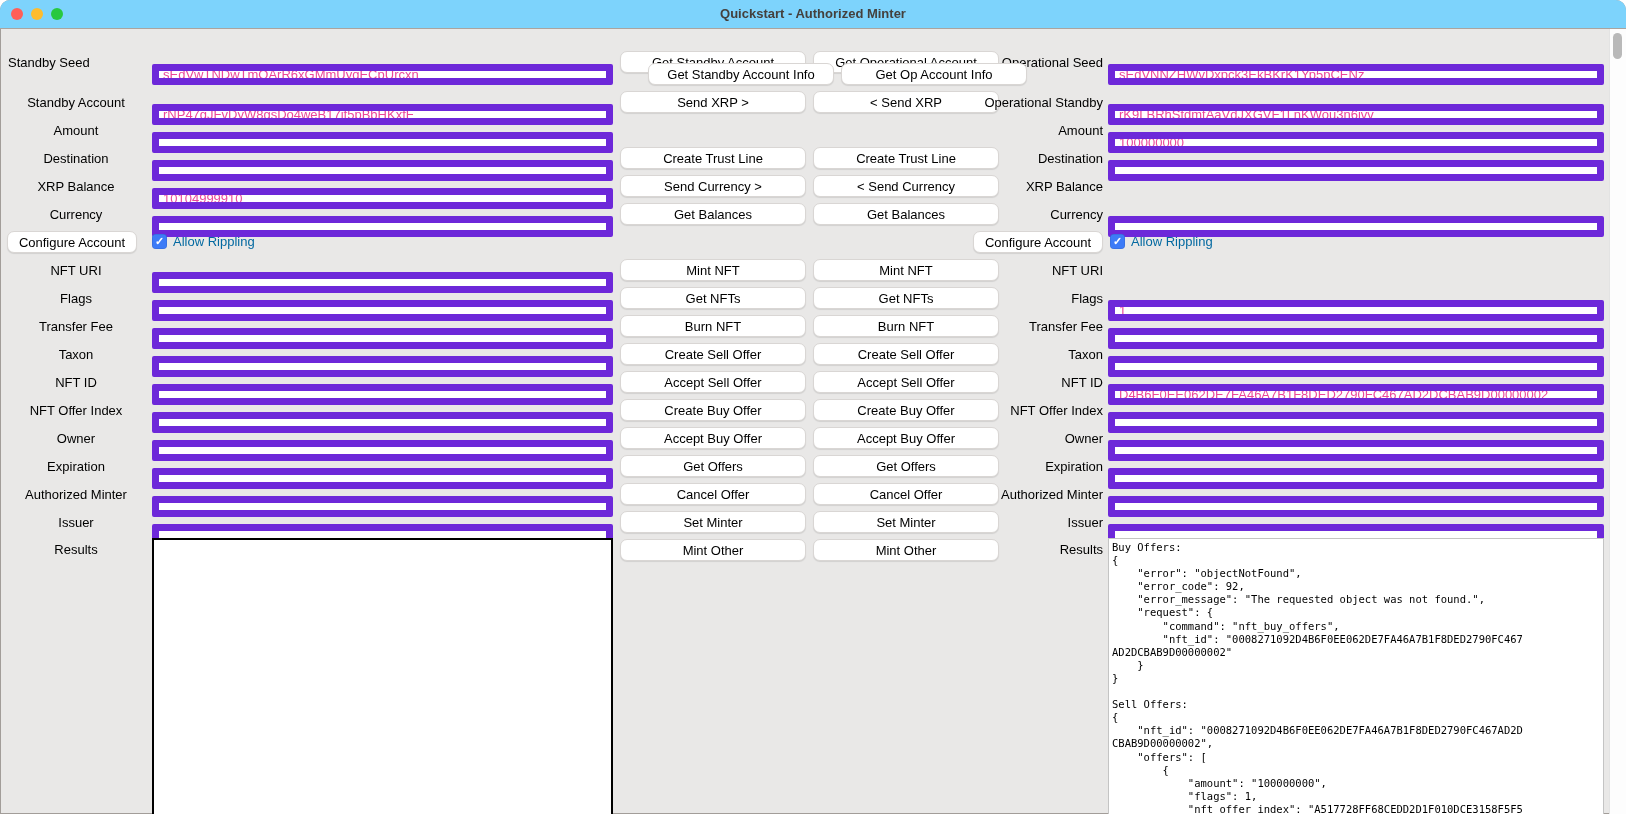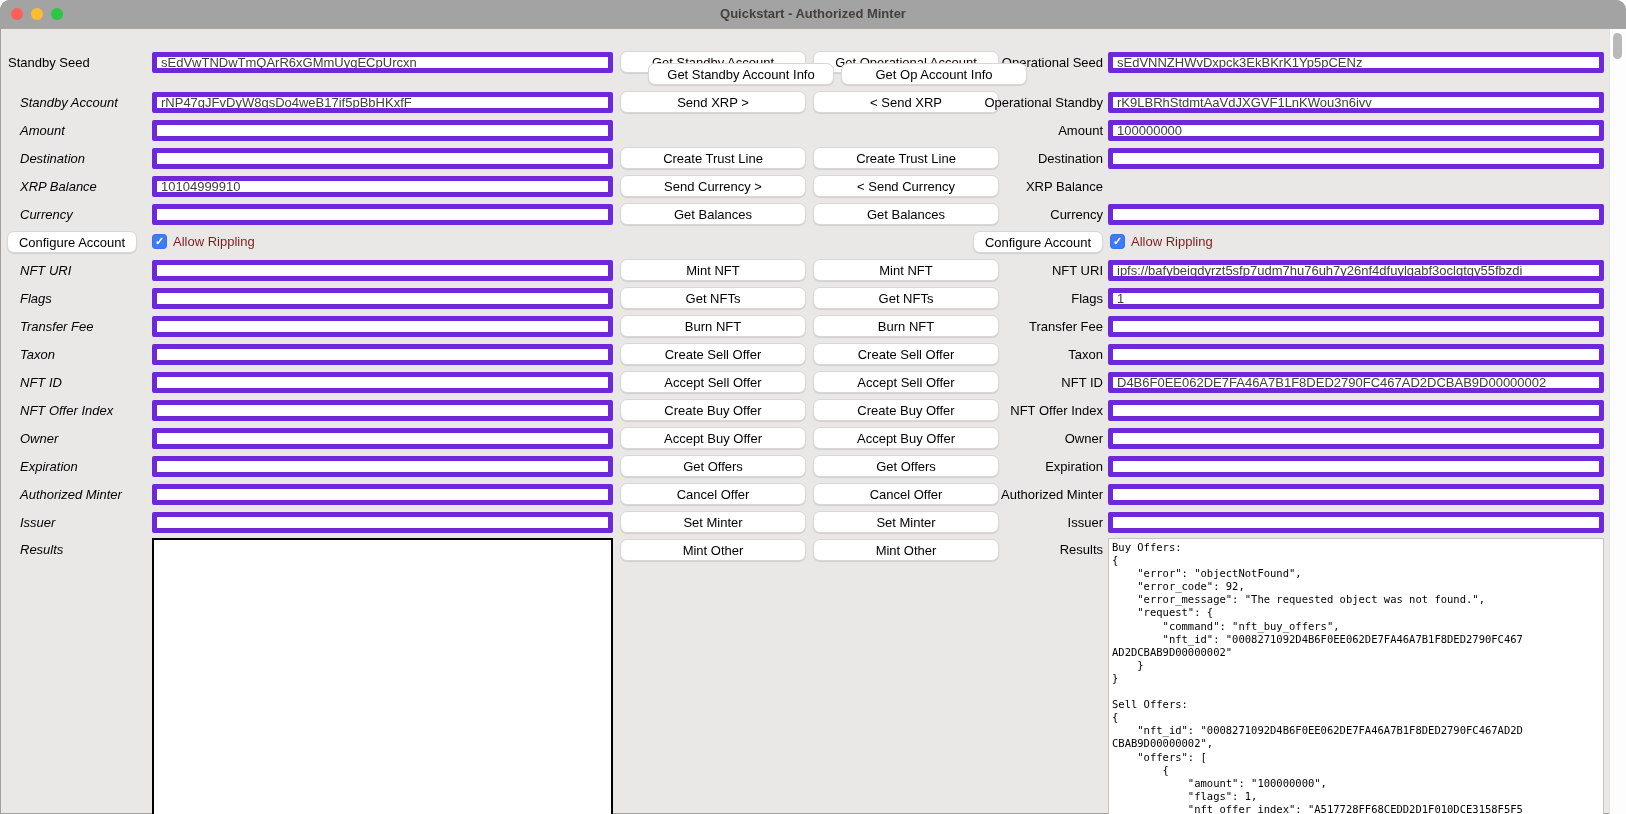--- a/index.html
+++ b/index.html
@@ -5,37 +5,37 @@
   html,body { margin:0; padding:0; background:#ffffff; }
   .window {
     position:relative; width:1626px; height:814px; overflow:hidden;
     border-radius:10px 10px 0 0;
     background:#e9e8e7;
     box-shadow: inset 0 0 0 1px #a29d99;
     font-family:"Liberation Sans", sans-serif;
   }
   .titlebar {
     position:absolute; top:0; left:0; right:0; height:28px;
-    background:#a3a3a3; border-bottom:1px solid #aaa49f;
+    background:#7dd3fc; border-bottom:1px solid #aaa49f;
   }
   .traffic { position:absolute; top:8px; width:12px; height:12px; border-radius:50%; box-sizing:border-box; }
   .title {
     position:absolute; top:0; left:0; right:0; text-align:center;
     line-height:28px; font-size:13px; font-weight:bold; color:#44403d;
   }
   .row { position:absolute; left:0; width:100%; height:28px; }
   .lbl { position:absolute; top:5px; font-size:13px; color:#000; white-space:nowrap; }
-  .lbl-l { left:20px;  width:140px; text-align:left;font-style:italic; }
+  .lbl-l { left:6px;  width:140px; text-align:center; }
   .lbl-left { text-align:left; left:8px; width:200px; }
   .lbl-r { left:944px; width:159px; text-align:right; }
   .lbl-top { top:4px; }
   .inp {
-    position:absolute; top:2px; height:21px; box-sizing:border-box;
-    border:5px solid #6d28d9; border-radius:2px; background:#fff;
-    font-family:"Liberation Sans", sans-serif; font-size:13px; color:#404040; padding:0 4px;
+    position:absolute; top:14px; height:21px; box-sizing:border-box;
+    border:7px solid #6d28d9; border-radius:2px; background:#fff;
+    font-family:"Liberation Sans", sans-serif; font-size:13px; color:#ec4899; padding:0 4px;
   }
   .inp-l { left:152px; width:461px; }
   .inp-r { left:1108px; width:496px; }
   .btn {
     position:absolute; top:1px; height:22px; box-sizing:border-box;
     background:#fff; border:1px solid #d9d6d4; border-radius:7px;
     font-family:"Liberation Sans", sans-serif; font-size:13px; color:#000;
     box-shadow:0 1px 1px rgba(0,0,0,0.10); cursor:default;
   }
   .btn-1 { left:620px; width:186px; }
@@ -44,21 +44,21 @@
   .cfg-r { left:973px; width:130px; }
   .check-wrap { position:absolute; top:4px; display:flex; align-items:center; gap:6px; }
   .check-l { left:152px; }
   .check-r { left:1110px; }
   .checkbox {
     width:15px; height:15px; border-radius:4px;
     display:inline-flex; align-items:center; justify-content:center;
     box-shadow: inset 0 0 0 0.5px rgba(0,0,0,0.15);
   }
   .checkmark { color:#fff; font-size:11px; font-weight:bold; line-height:1; }
-  .check-label { font-size:13px; color:#7f1d1d; }
+  .check-label { font-size:13px; color:#0369a1; }
   .results-box { position:absolute; top:0; box-sizing:border-box; background:#fff; }
   textarea.results-l {
     left:152px; width:461px; height:320px;
     border:2px solid #000; border-radius:0; resize:none;
     font-family:"DejaVu Sans Mono", monospace; font-size:10.5px; padding:2px 3px;
   }
   .results-r {
     left:1108px; width:496px; height:320px; margin:0;
     border:1px solid #c4c4c4;
     font-family:"DejaVu Sans Mono", monospace; font-size:10.5px; line-height:13.1px;
@@ -149,21 +149,20 @@
           </span>
           <span class="check-label">Allow Rippling</span>
         </span>
       </div>
       <div class="row" style="top: 258px;">
         <div class="lbl lbl-l">NFT URI</div>
         <input class="inp inp-l" style="">
         <button class="btn btn-1">Mint NFT</button>
         <button class="btn btn-2">Mint NFT</button>
         <div class="lbl lbl-r">NFT URI</div>
-        <input class="inp inp-r" value="ipfs://bafybeigdyrzt5sfp7udm7hu76uh7y26nf4dfuylqabf3oclgtqy55fbzdi" style="">
       </div>
       <div class="row" style="top: 286px;">
         <div class="lbl lbl-l">Flags</div>
         <input class="inp inp-l" style="">
         <button class="btn btn-1">Get NFTs</button>
         <button class="btn btn-2">Get NFTs</button>
         <div class="lbl lbl-r">Flags</div>
         <input class="inp inp-r" value="1" style="">
       </div>
       <div class="row" style="top: 314px;">

